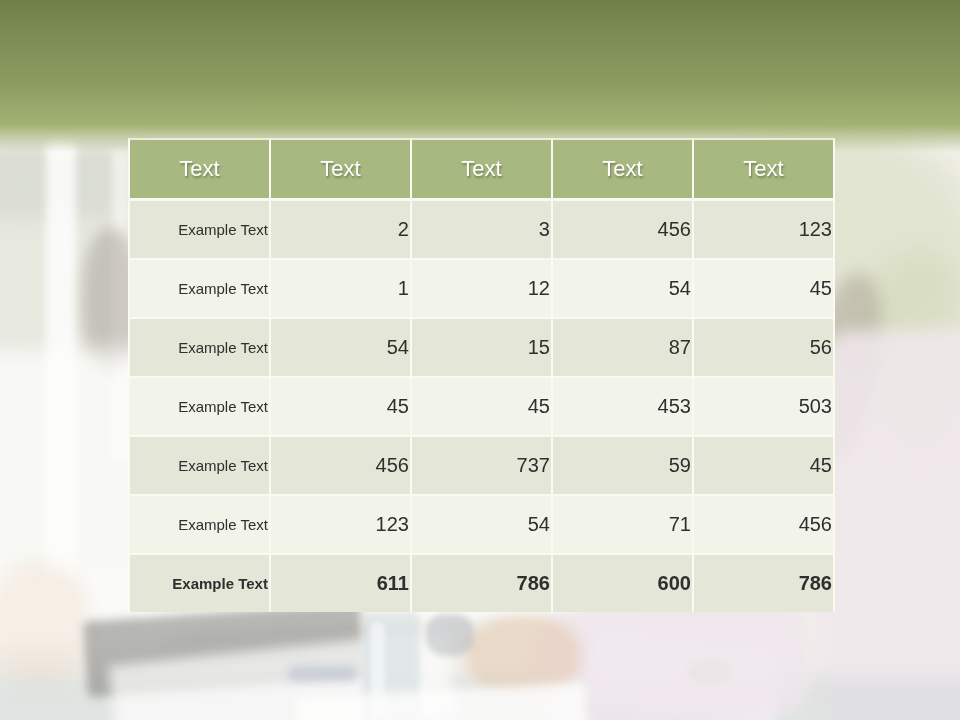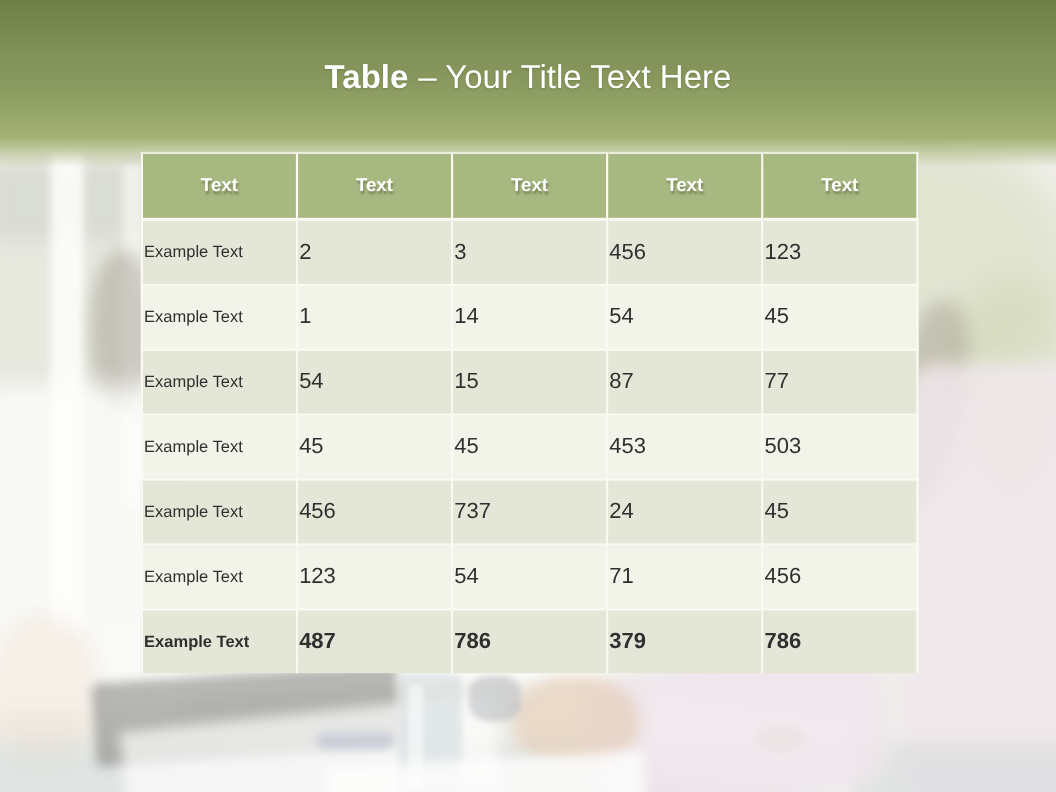--- a/index.html
+++ b/index.html
@@ -55,31 +55,31 @@
   .slide-title .t-reg  { font-weight:normal; margin-left:9px; }
 
   
   .table-wrap { position:absolute; left:128px; top:138px; z-index:4; }
   table.data {
     border-collapse:separate; border-spacing:0; table-layout:fixed; width:707px;
   }
   table.data th {
     width:20%; height:56px; box-sizing:content-box;
     background:var(--header-green,#a8b881);
-    color:#fff; font-size:17px; font-weight:bold;
+    color:#fff; font-size:22px; font-weight:normal;
     text-align:center; vertical-align:middle;
     text-shadow:1px 2px 2px rgba(70,80,40,0.5);
     border-top:2px solid rgba(250,250,242,0.8);
     border-bottom:3px solid var(--cell-border,#fafaf2);
     border-right:2px solid var(--cell-border,#fafaf2);
     margin-left:36px;
   }
   table.data th:first-child { border-left:2px solid var(--cell-border,#fafaf2); }
   table.data td {
-    height:55px; text-align:left; vertical-align:middle;
+    height:55px; text-align:right; vertical-align:middle;
     font-size:20px; color:var(--cell-text,#2f2f2f);
     border-right:2px solid var(--cell-border,#fafaf2);
     border-bottom:2px solid var(--cell-border,#fafaf2);
   }
   table.data td:first-child { font-size:15px; border-left:2px solid var(--cell-border,#fafaf2); }
   table.data tbody tr:nth-child(odd)  td { background:var(--row-shaded,#e4e7d7); }
   table.data tbody tr:nth-child(even) td { background:var(--row-light,#f2f4ea); }
   table.data tbody tr:last-child td { border-bottom:none; }
   table.data tbody tr.bold-row td { font-weight:bold; }
 </style>
@@ -111,23 +111,20 @@
     <div class="ph clasped-hands"></div>
     <div class="ph wrist-watch"></div>
     <div class="ph water-glass"></div>
     <div class="ph water-glass-shine"></div>
     <div class="ph paper-bottom"></div>
     <div class="ph photo-wash"></div>
   </div>
 
   <div class="green-band"></div>
 
-  <div class="slide-title">
-    <span class="t-bold">Table</span><span class="t-reg">– Your Title Text Here</span>
-  </div>
 
   <div class="table-wrap">
     <table class="data">
       <thead>
         <tr>
           <th>Text</th>
           <th>Text</th>
           <th>Text</th>
           <th>Text</th>
           <th>Text</th>
@@ -137,56 +134,56 @@
           <tr>
             <td>Example Text</td>
             <td>2</td>
             <td>3</td>
             <td>456</td>
             <td>123</td>
           </tr>
           <tr>
             <td>Example Text</td>
             <td>1</td>
-            <td>14</td>
+            <td>12</td>
             <td>54</td>
             <td>45</td>
           </tr>
           <tr>
             <td>Example Text</td>
             <td>54</td>
             <td>15</td>
             <td>87</td>
-            <td>77</td>
+            <td>56</td>
           </tr>
           <tr>
             <td>Example Text</td>
             <td>45</td>
             <td>45</td>
             <td>453</td>
             <td>503</td>
           </tr>
           <tr>
             <td>Example Text</td>
             <td>456</td>
             <td>737</td>
-            <td>24</td>
+            <td>59</td>
             <td>45</td>
           </tr>
           <tr>
             <td>Example Text</td>
             <td>123</td>
             <td>54</td>
             <td>71</td>
             <td>456</td>
           </tr>
           <tr class="bold-row">
             <td>Example Text</td>
-            <td>487</td>
+            <td>611</td>
             <td>786</td>
-            <td>379</td>
+            <td>600</td>
             <td>786</td>
           </tr>
         </tbody>
     </table>
   </div>
 
 </div>
 
 </body></html>

